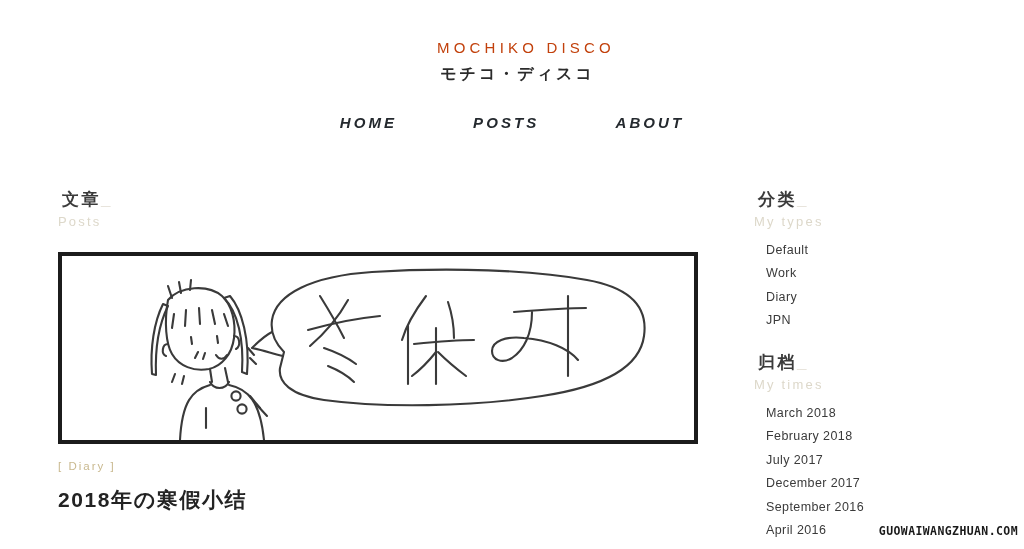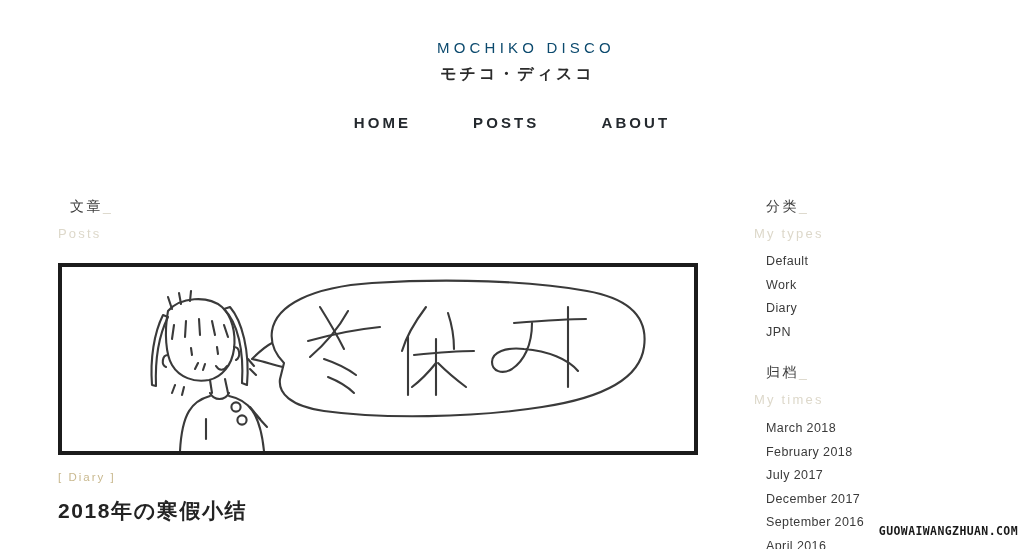--- a/index.html
+++ b/index.html
@@ -17,39 +17,40 @@
   }
 
   
   .site-header {
     text-align: center;
     padding-top: 40px;
   }
   .site-title-en {
     font-size: 15px;
     letter-spacing: 4.2px;
-    color: #0c4a6e;
+    color: #c2410c;
     font-weight: 400;
     line-height: 1.1;
     margin: 0;
     padding-left: 28px;
   }
   .site-title-jp {
     font-size: 16px;
     letter-spacing: 3px;
     color: #2b2b2b;
     font-weight: 700;
     margin: 7px 0 0 11px;
     line-height: 1.2;
   }
   .main-nav {
     margin-top: 31px;
     display: flex;
     justify-content: center;
-    gap: 2px;
+    gap: 16px;
+    font-style: italic;
   }
   .nav-item {
     font-size: 15px;
     letter-spacing: 3.1px;
     color: #24292e;
     font-weight: 600;
     text-decoration: none;
     padding: 0 30px;
     cursor: pointer;
     white-space: nowrap;
@@ -68,26 +69,26 @@
     box-sizing: border-box;
   }
   .sidebar-col {
     width: 260px;
     padding-left: 54px;
     box-sizing: border-box;
   }
 
   
   .sec-head-cn {
-    font-size: 14px;
+    font-size: 17px;
     letter-spacing: 2.5px;
     color: #3b3b3b;
-    font-weight: 400;
+    font-weight: 700;
     line-height: 1.15;
-    margin: 12px;
+    margin: 4px;
   }
   .sec-head-cn .underscore {
     color: #ddd8cc;
     letter-spacing: 0;
   }
   .sec-head-en {
     font-size: 13px;
     letter-spacing: 2.2px;
     color: #ddd8ca;
     font-weight: 400;

